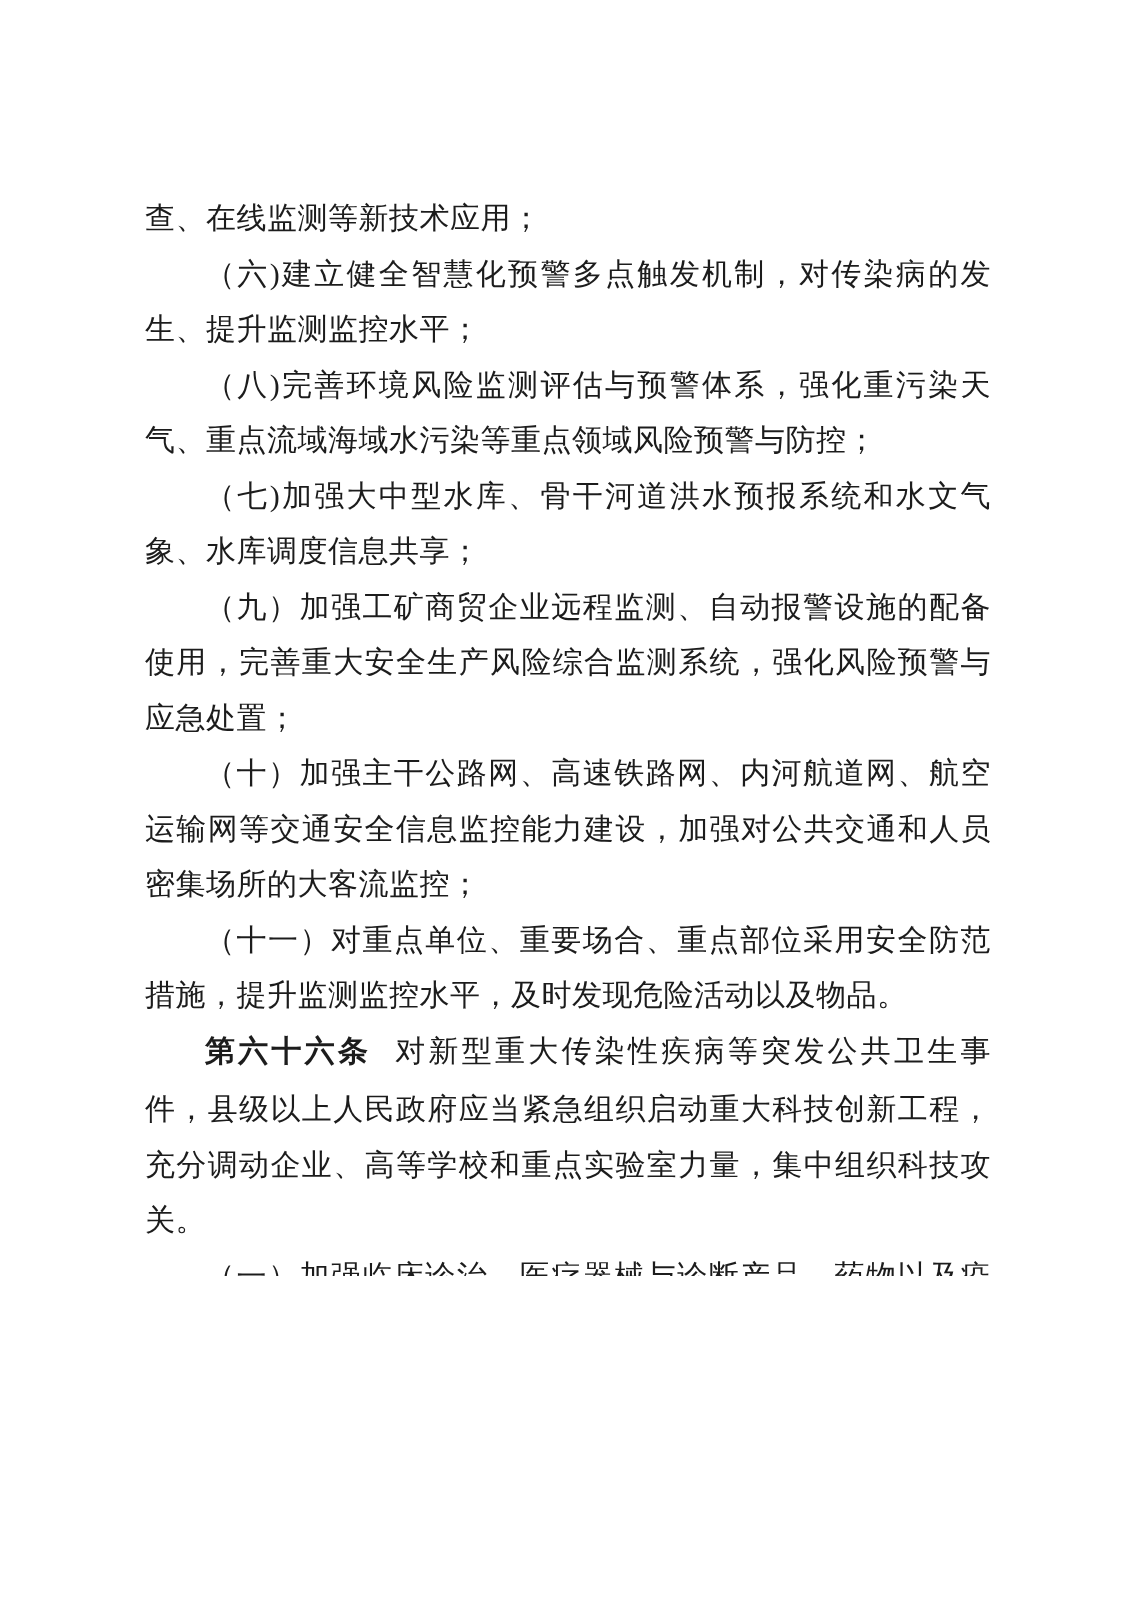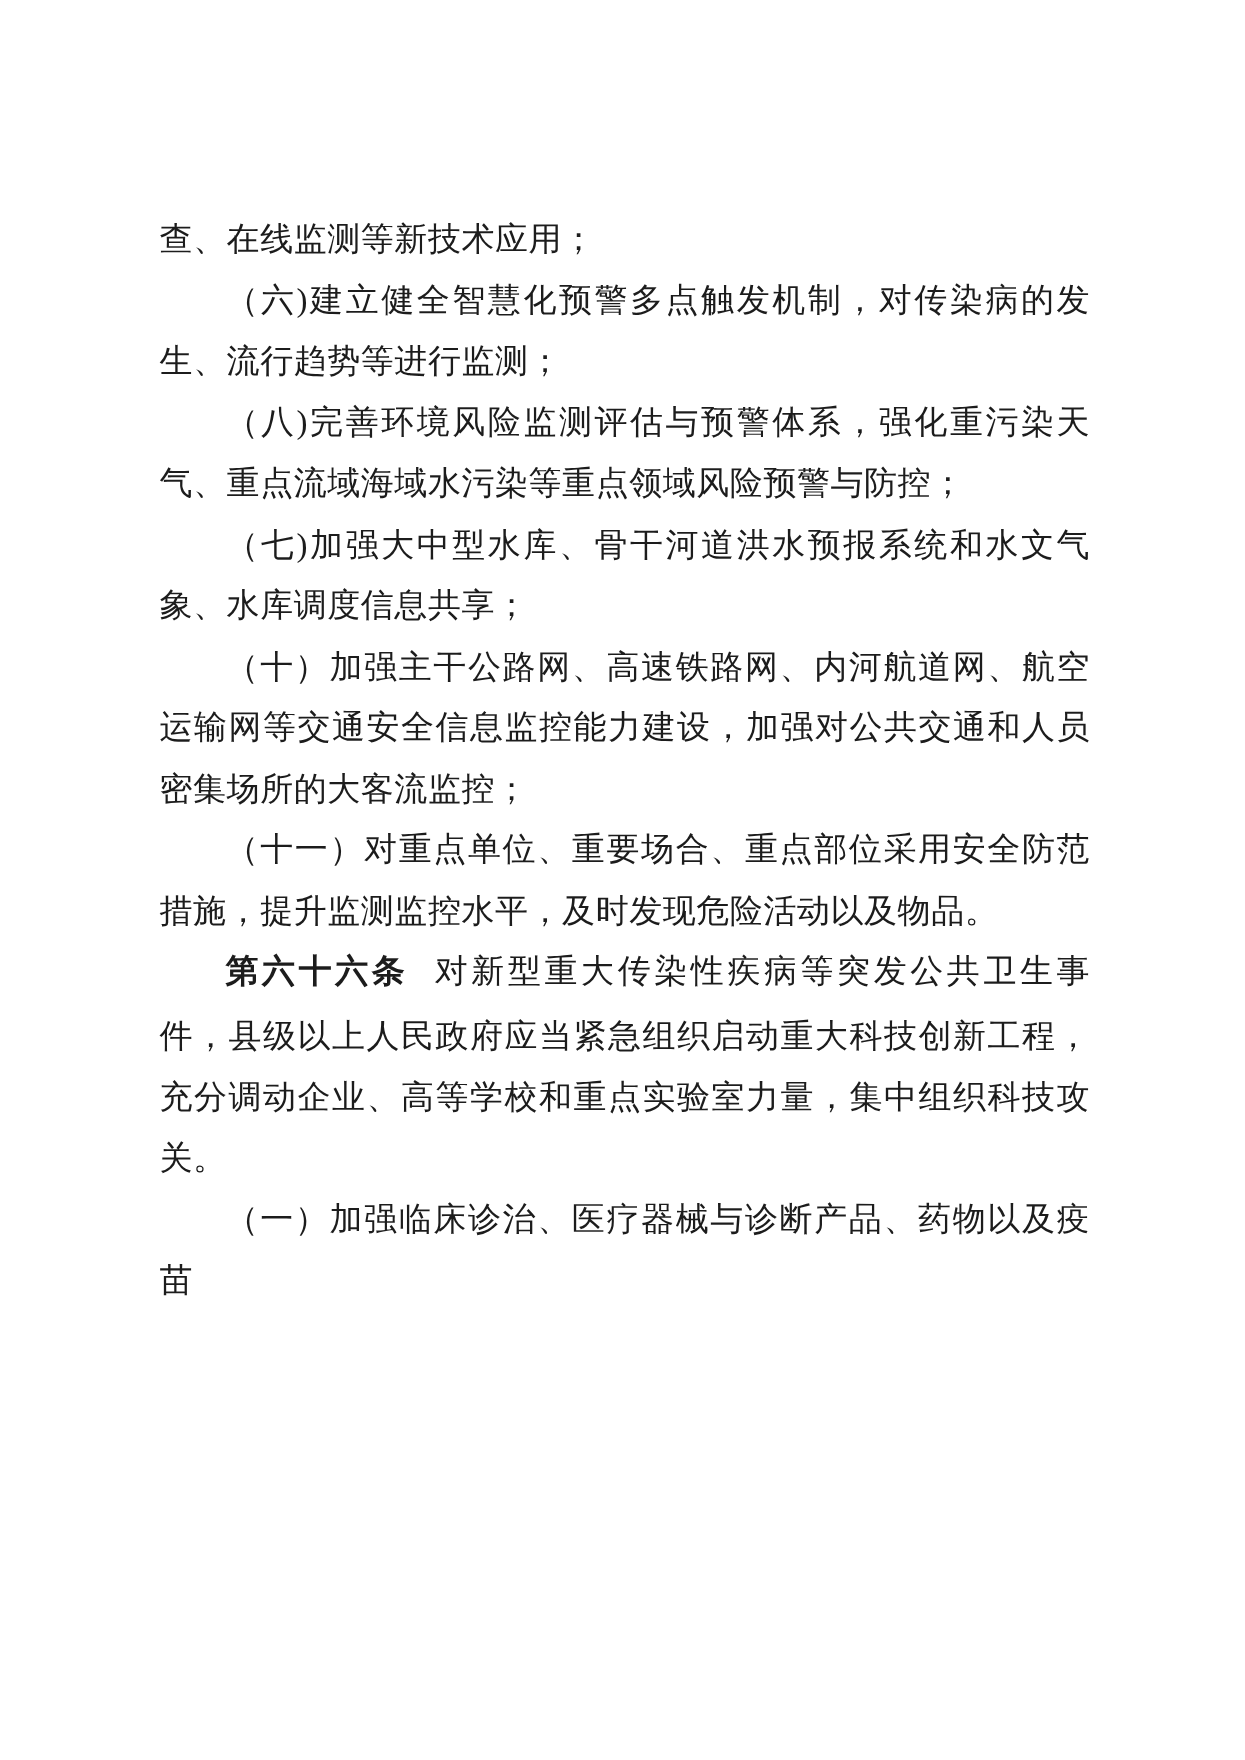--- a/index.html
+++ b/index.html
@@ -50,22 +50,23 @@
     color: #8b5cf6;
     font-family: "Liberation Serif", "DejaVu Serif", serif;
   }
 </style>
 </head>
 <body>
 
 <main class="page">
   <section class="text-block">
       <p class="no-indent"><span>查、在线监测等新技术应用；</span></p>
-      <p><span>（六)建立健全智慧化预警多点触发机制，对传染病的发生、流行趋势等进行监测；</span></p>
+      <p><span>（六)建立健全智慧化预警多点触发机制，对传染病的发生、提升监测监控水平；</span></p>
       <p><span>（八)完善环境风险监测评估与预警体系，强化重污染天气、重点流域海域水污染等重点领域风险预警与防控；</span></p>
       <p><span>（七)加强大中型水库、骨干河道洪水预报系统和水文气象、水库调度信息共享；</span></p>
+      <p><span>（九）加强工矿商贸企业远程监测、自动报警设施的配备使用，完善重大安全生产风险综合监测系统，强化风险预警与应急处置；</span></p>
       <p><span>（十）加强主干公路网、高速铁路网、内河航道网、航空运输网等交通安全信息监控能力建设，加强对公共交通和人员密集场所的大客流监控；</span></p>
       <p><span>（十一）对重点单位、重要场合、重点部位采用安全防范措施，提升监测监控水平，及时发现危险活动以及物品。</span></p>
       <p><span class="article-lead">第六十六条</span><span>对新型重大传染性疾病等突发公共卫生事件，县级以上人民政府应当紧急组织启动重大科技创新工程，充分调动企业、高等学校和重点实验室力量，集中组织科技攻关。</span></p>
       <p><span>（一）加强临床诊治、医疗器械与诊断产品、药物以及疫苗</span></p>
     </section>
   <div class="page-number">- 19 -</div>
 </main>
 
 </body></html>

